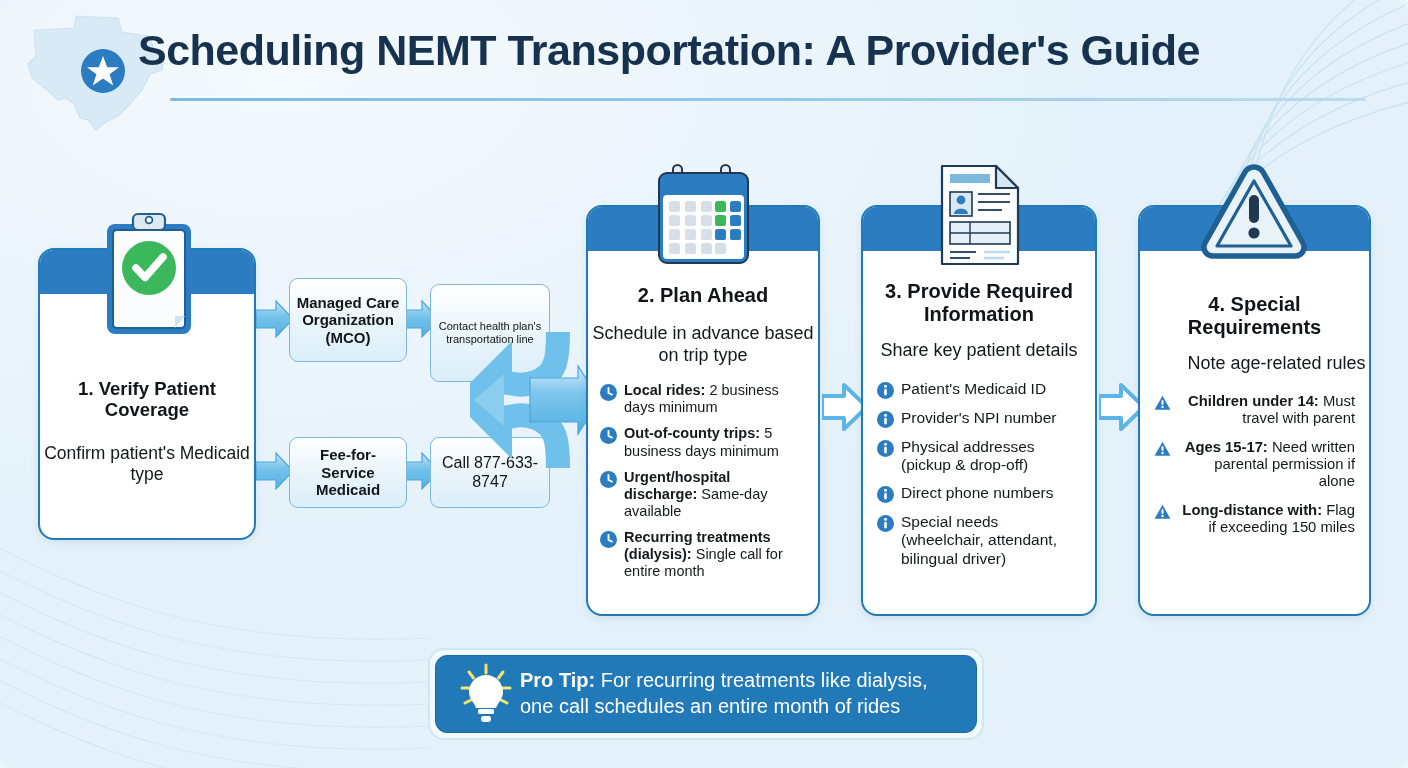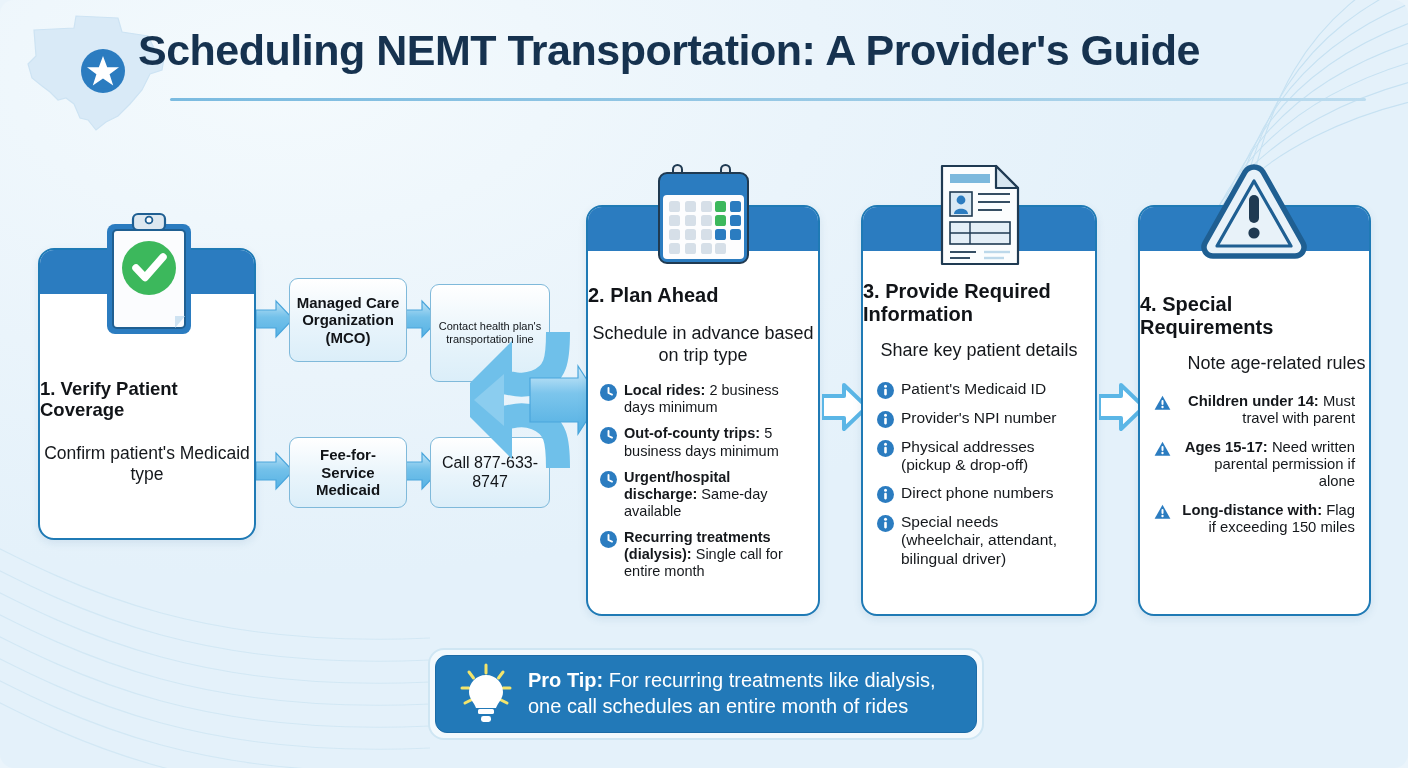--- a/index.html
+++ b/index.html
@@ -44,21 +44,21 @@
     border-radius:16px;
     overflow:hidden;
     box-shadow:0 3px 8px rgba(30,90,140,.10);
   }
   .card .bar{
     position:absolute; left:0; top:0; right:0; height:44px;
     background:#2b7cc0;
   }
   .card .body{ position:absolute; left:0; right:0; top:44px; bottom:0; }
   .card-title{
-    text-align:left; font-weight:bold; color:#111418;
+    text-align:center; font-weight:bold; color:#111418;
     line-height:1.15;
   }
   .card-sub{
     text-align:center; color:#15181c; line-height:1.2;
   }
   .bullets{ list-style:none; }
   .bullets li{
     display:flex; align-items:flex-start; gap:7px;
     margin-bottom:9px; line-height:1.18; color:#15181c;
   }
@@ -125,21 +125,21 @@
   
   #protip-wrap{
     position:absolute; left:428px; top:648px; width:556px; height:92px;
     border:2px solid #cfe6f3; border-radius:16px; background:#f2f9fd;
     padding:5px;
   }
   #protip{
     width:100%; height:100%;
     background:#2279b8; border:1.5px solid #1b6ba6;
     border-radius:12px;
-    display:flex; align-items:center; gap:14px;
+    display:flex; align-items:center; gap:6px;
     padding:0 18px 0 22px;
   }
   #bulb{ flex:0 0 auto; width:56px; height:62px; }
   #protip-text{
     color:#ffffff; font-size:20px; line-height:1.28;
   }
   #protip-text b{ font-weight:bold; }
 </style>
 </head>
 <body>

